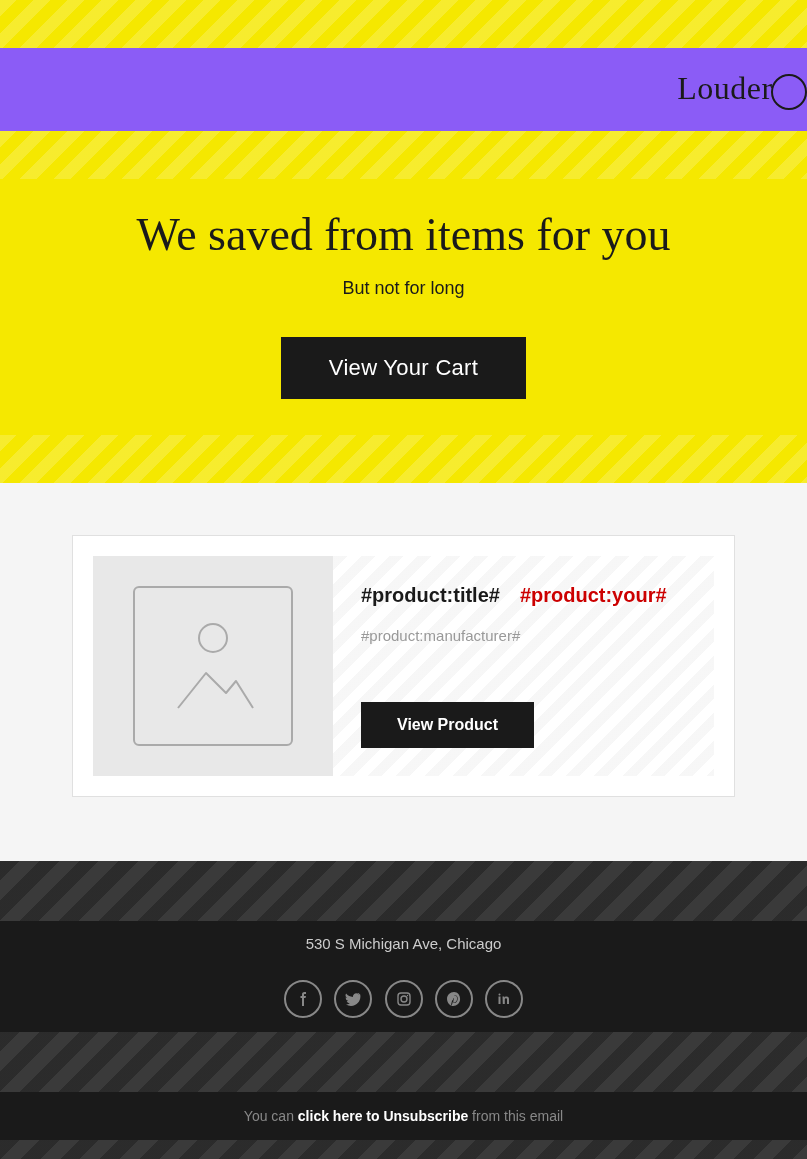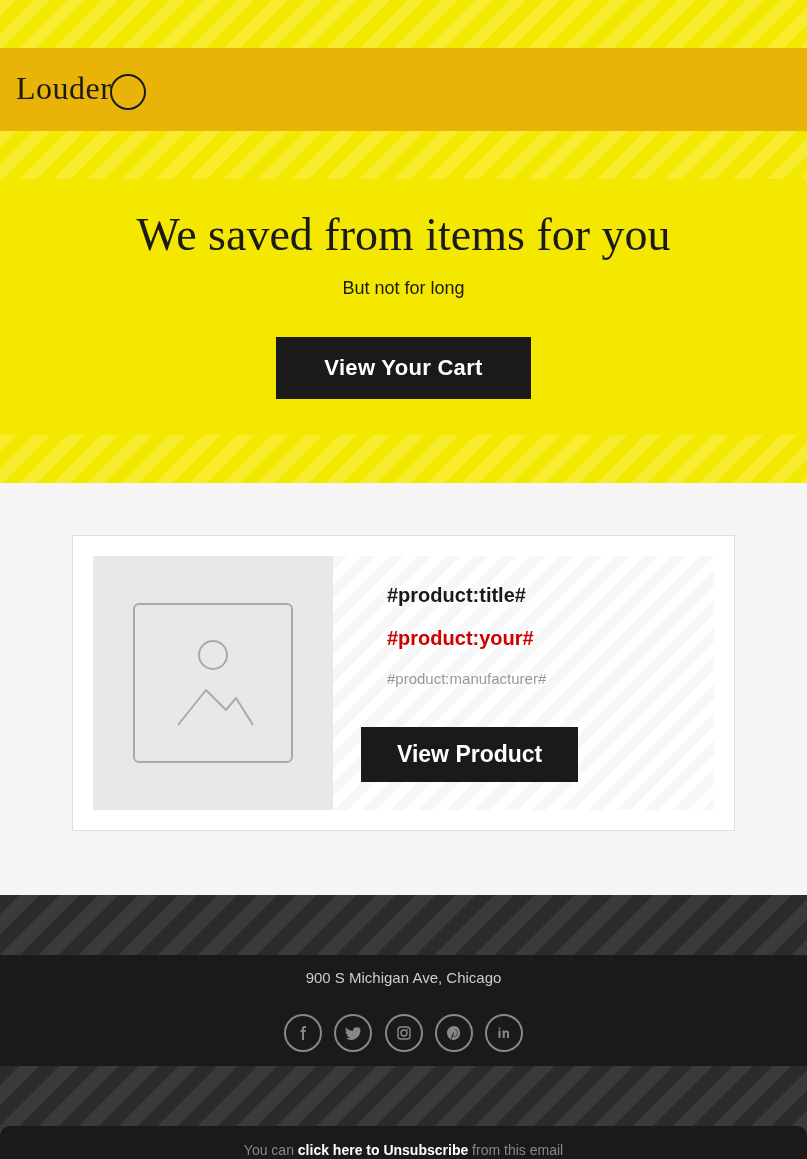--- a/index.html
+++ b/index.html
@@ -26,23 +26,23 @@
         transparent 24px
       );
       width: 100%;
     }
 
     .stripe-band-thin {
       height: 48px;
     }
 
     .logo-band {
-      background: #eab308;
-      text-align: left;
-      padding: 22px 16px 18px;
+      background: #8b5cf6;
+      text-align: right;
+      padding: 22px 0 18px;
     }
 
     .logo-text {
       font-size: 32px;
       font-weight: 300;
       color: #1a1a1a;
       letter-spacing: 0.5px;
       font-family: Georgia, serif;
     }
 
@@ -83,21 +83,21 @@
       background: #f5e800;
       text-align: center;
       padding: 28px 0 36px;
     }
 
     .cta-button {
       display: inline-block;
       background: #1a1a1a;
       color: #ffffff;
       font-size: 22px;
-      font-weight: 700;
+      font-weight: 400;
       padding: 18px 48px;
       text-decoration: none;
       cursor: pointer;
       border: none;
       letter-spacing: 0.3px;
     }
 
     
     .product-section {
       background: #ffffff;
@@ -163,21 +163,20 @@
       display: flex;
       flex-direction: column;
       justify-content: space-between;
     }
 
     .product-meta {
       display: flex;
       align-items: baseline;
       gap: 20px;
       flex-wrap: wrap;
-      margin-left: 26px;
     }
 
     .product-title {
       font-size: 20px;
       font-weight: 700;
       color: #1a1a1a;
     }
 
     .product-price {
       font-size: 20px;
@@ -187,21 +186,21 @@
 
     .product-manufacturer {
       font-size: 15px;
       color: #999;
     }
 
     .view-product-btn {
       display: inline-block;
       background: #1a1a1a;
       color: #ffffff;
-      font-size: 23px;
+      font-size: 16px;
       font-weight: 700;
       padding: 14px 36px;
       cursor: pointer;
       border: none;
       margin-top: 40px;
       align-self: flex-start;
     }
 
     
     .footer-wrapper {
@@ -246,21 +245,20 @@
       );
       height: 60px;
     }
 
     .footer-unsubscribe-band {
       background: #1a1a1a;
       color: #888;
       text-align: center;
       padding: 16px 0;
       font-size: 14px;
-      border-radius: 10px;
     }
 
     .footer-unsubscribe-band a {
       color: #ffffff;
       font-weight: 700;
       text-decoration: none;
     }
 
     .footer-stripe-bottom {
       background: #3a3a3a;
@@ -360,21 +358,21 @@
   </div>
 </div>
 
 <div class="spacer-footer"></div>
 
 <div class="footer-wrapper">
 
   <div class="footer-stripe-top"></div>
 
   <div class="footer-address-band">
-    <span>900 S Michigan Ave, Chicago</span>
+    <span>530 S Michigan Ave, Chicago</span>
   </div>
 
   <div class="footer-social-band">
     <span class="social-icon" title="Facebook">
       <svg width="16" height="16" viewBox="0 0 16 16" fill="#888">
           <path d="M9.5 3H11V1h-1.5C7.6 1 7 2.1 7 3.5V5H5.5v2H7v8h2V7h1.5l.5-2H9V3.5C9 3.2 9.2 3 9.5 3z"></path>
         </svg>
     </span>
     <span class="social-icon" title="Twitter">
       <svg width="16" height="16" viewBox="0 0 16 16" fill="#888">

